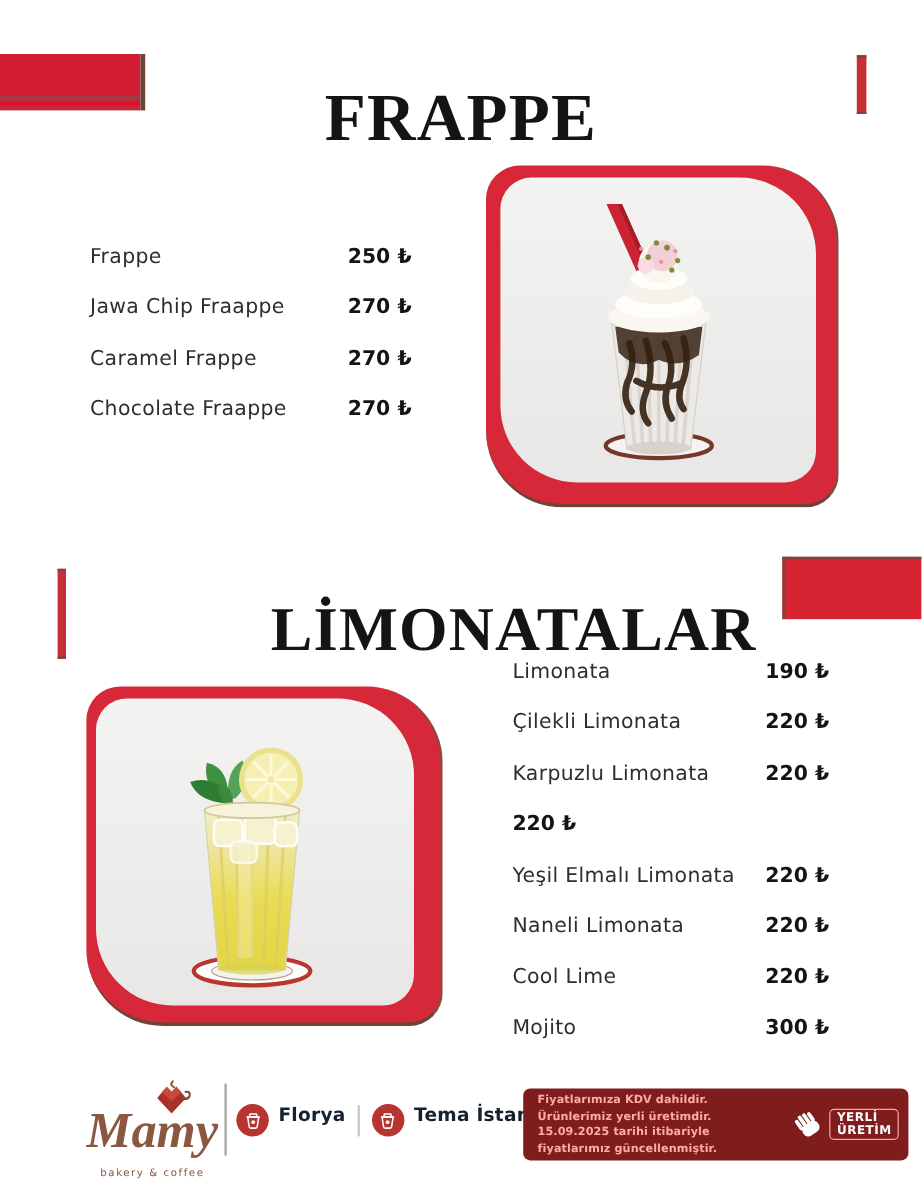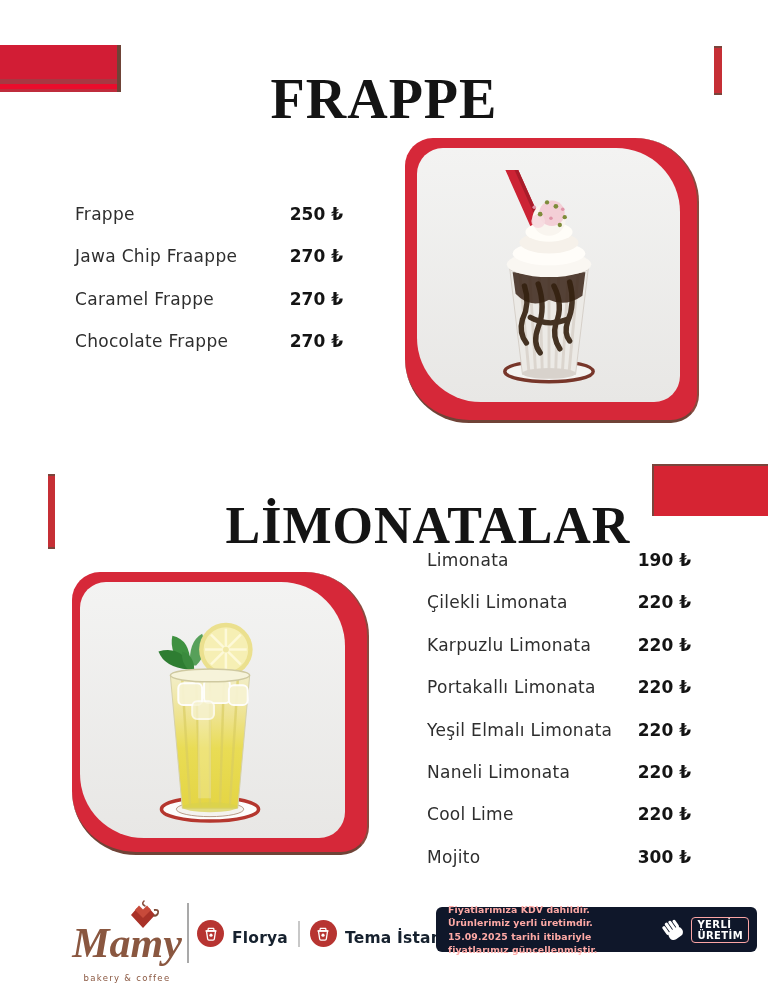--- a/index.html
+++ b/index.html
@@ -62,30 +62,30 @@
   
   .brand{position:absolute;left:66px;top:897px;width:122px;text-align:center;color:#8a5740;}
   .brand-heart{margin-left:34px;}
   .brand-name{
     font-family:"Liberation Serif",serif;font-style:italic;font-weight:bold;
     font-size:42px;line-height:28px;margin-top:-6px;color:#8a5740;
   }
   .brand-tagline{font-size:8.5px;letter-spacing:1.3px;margin-top:16px;color:#8a5740;}
   .footer-divider{position:absolute;left:187px;top:903px;width:2px;height:60px;background:#a9a9a9;}
   .locations{position:absolute;left:197px;top:920px;display:flex;align-items:center;}
-  .location-chip{display:flex;align-items:flex-end;gap:8px;}
+  .location-chip{display:flex;align-items:flex-start;gap:8px;}
   .chip-circle{
     width:27px;height:27px;border-radius:50%;background:#b73431;
     display:flex;align-items:center;justify-content:center;flex:0 0 auto;
   }
   .chip-label{font-size:15.5px;font-weight:700;color:#16212e;white-space:nowrap;letter-spacing:.2px;}
   .chip-sep{width:2px;height:26px;background:#c8c8c8;margin:0 10px;}
   .notice-badge{
-    position:absolute;left:436px;top:907px;width:321px;height:45px;
-    background:#0f172a;border-radius:6px;display:flex;align-items:center;
+    position:absolute;left:436px;top:907px;width:321px;height:60px;
+    background:#7f1d1d;border-radius:6px;display:flex;align-items:center;
     padding:0 8px 0 12px;box-sizing:border-box;gap:8px;
   }
   .notice-text{flex:1;font-size:9.3px;line-height:13.5px;font-weight:700;color:#ffaaa6;letter-spacing:.1px;}
   .yerli{display:flex;align-items:center;gap:5px;flex:0 0 auto;}
   .yerli-box{
     border:1px solid #fca5a5;border-radius:4px;padding:1px 5px;
     font-size:10px;line-height:11px;font-weight:800;color:#ffffff;letter-spacing:.4px;
   }
 </style>
 </head>
@@ -111,21 +111,21 @@
         <span class="item-name">Jawa Chip Fraappe</span>
         <span class="item-price">270 ₺</span>
       </div>
 
       <div class="menu-row">
         <span class="item-name">Caramel Frappe</span>
         <span class="item-price">270 ₺</span>
       </div>
 
       <div class="menu-row">
-        <span class="item-name">Chocolate Frappe</span>
+        <span class="item-name">Chocolate Fraappe</span>
         <span class="item-price">270 ₺</span>
       </div>
     </div>
 
   <div class="photo-backdrop" id="frappe-backdrop"></div>
   <div class="photo-card" id="frappe-photo">
     <svg width="226" height="226" viewBox="0 0 230 230">
 
       <ellipse cx="115" cy="205" rx="45" ry="10.5" fill="#f4f3f1" stroke="#77362a" stroke-width="3.5"></ellipse>
 
@@ -195,21 +195,20 @@
         <span class="item-name">Çilekli Limonata</span>
         <span class="item-price">220 ₺</span>
       </div>
 
       <div class="menu-row">
         <span class="item-name">Karpuzlu Limonata</span>
         <span class="item-price">220 ₺</span>
       </div>
 
       <div class="menu-row">
-        <span class="item-name">Portakallı Limonata</span>
         <span class="item-price">220 ₺</span>
       </div>
 
       <div class="menu-row">
         <span class="item-name">Yeşil Elmalı Limonata</span>
         <span class="item-price">220 ₺</span>
       </div>
 
       <div class="menu-row">
         <span class="item-name">Naneli Limonata</span>

